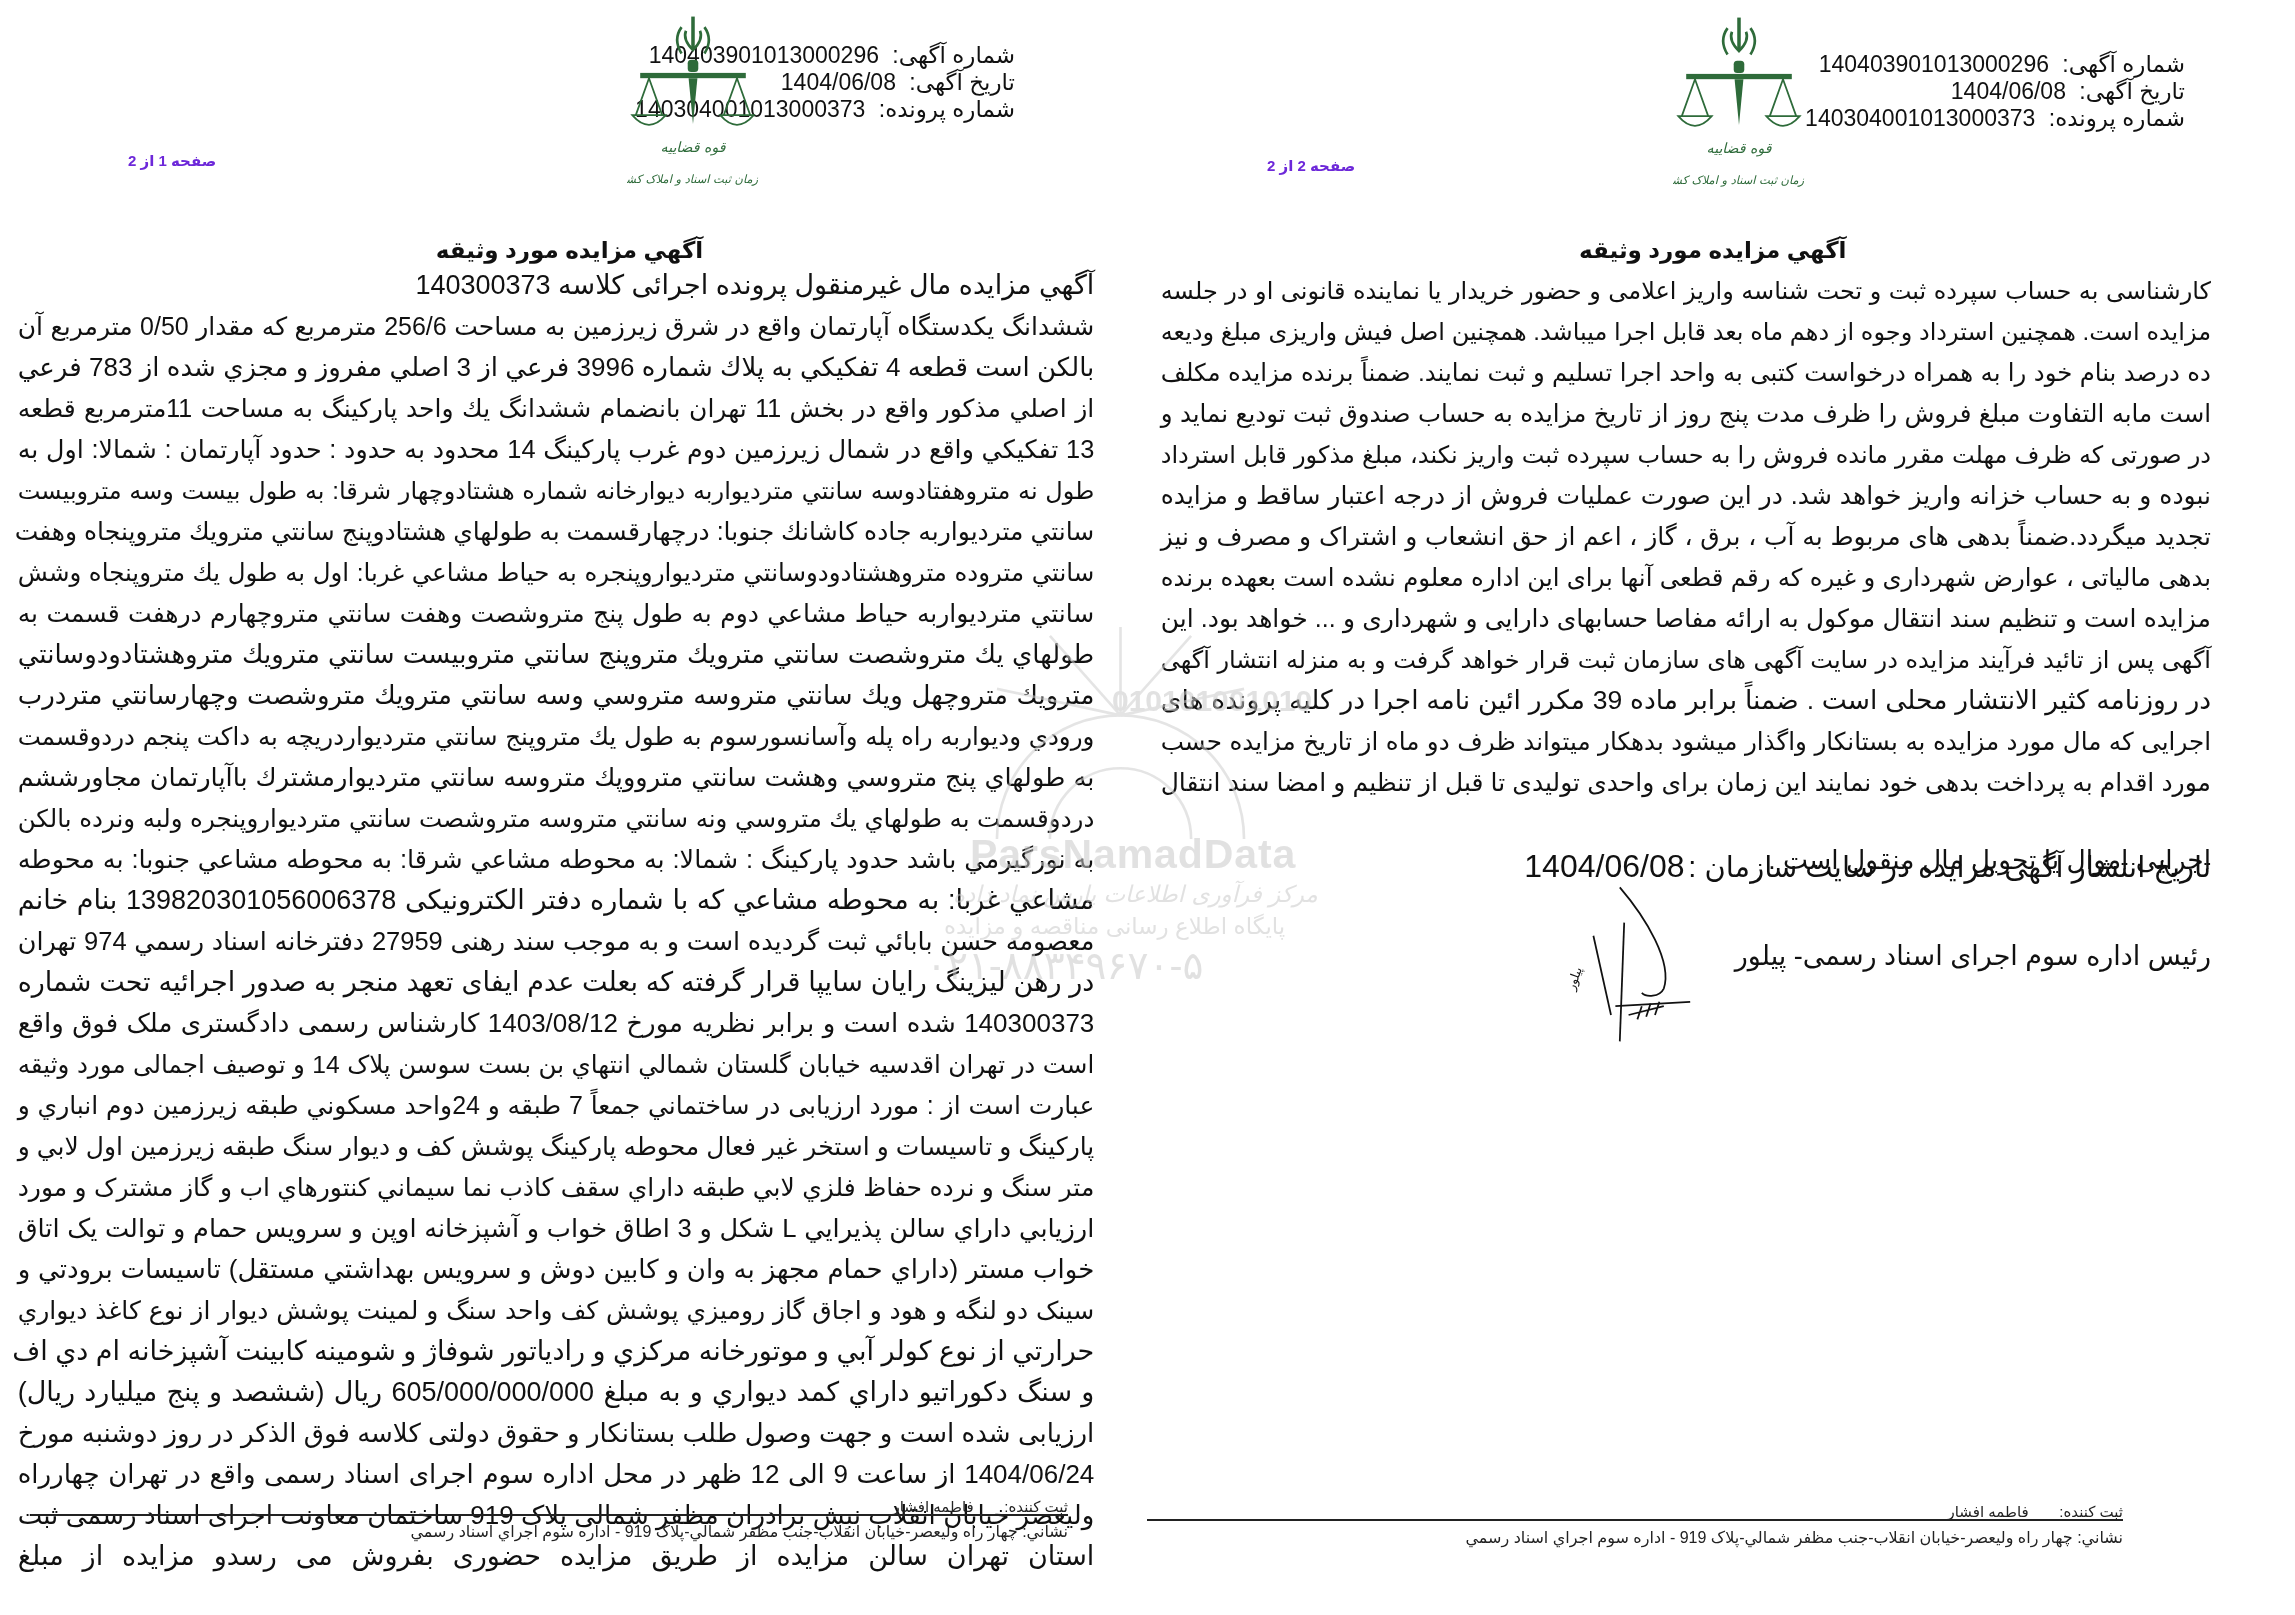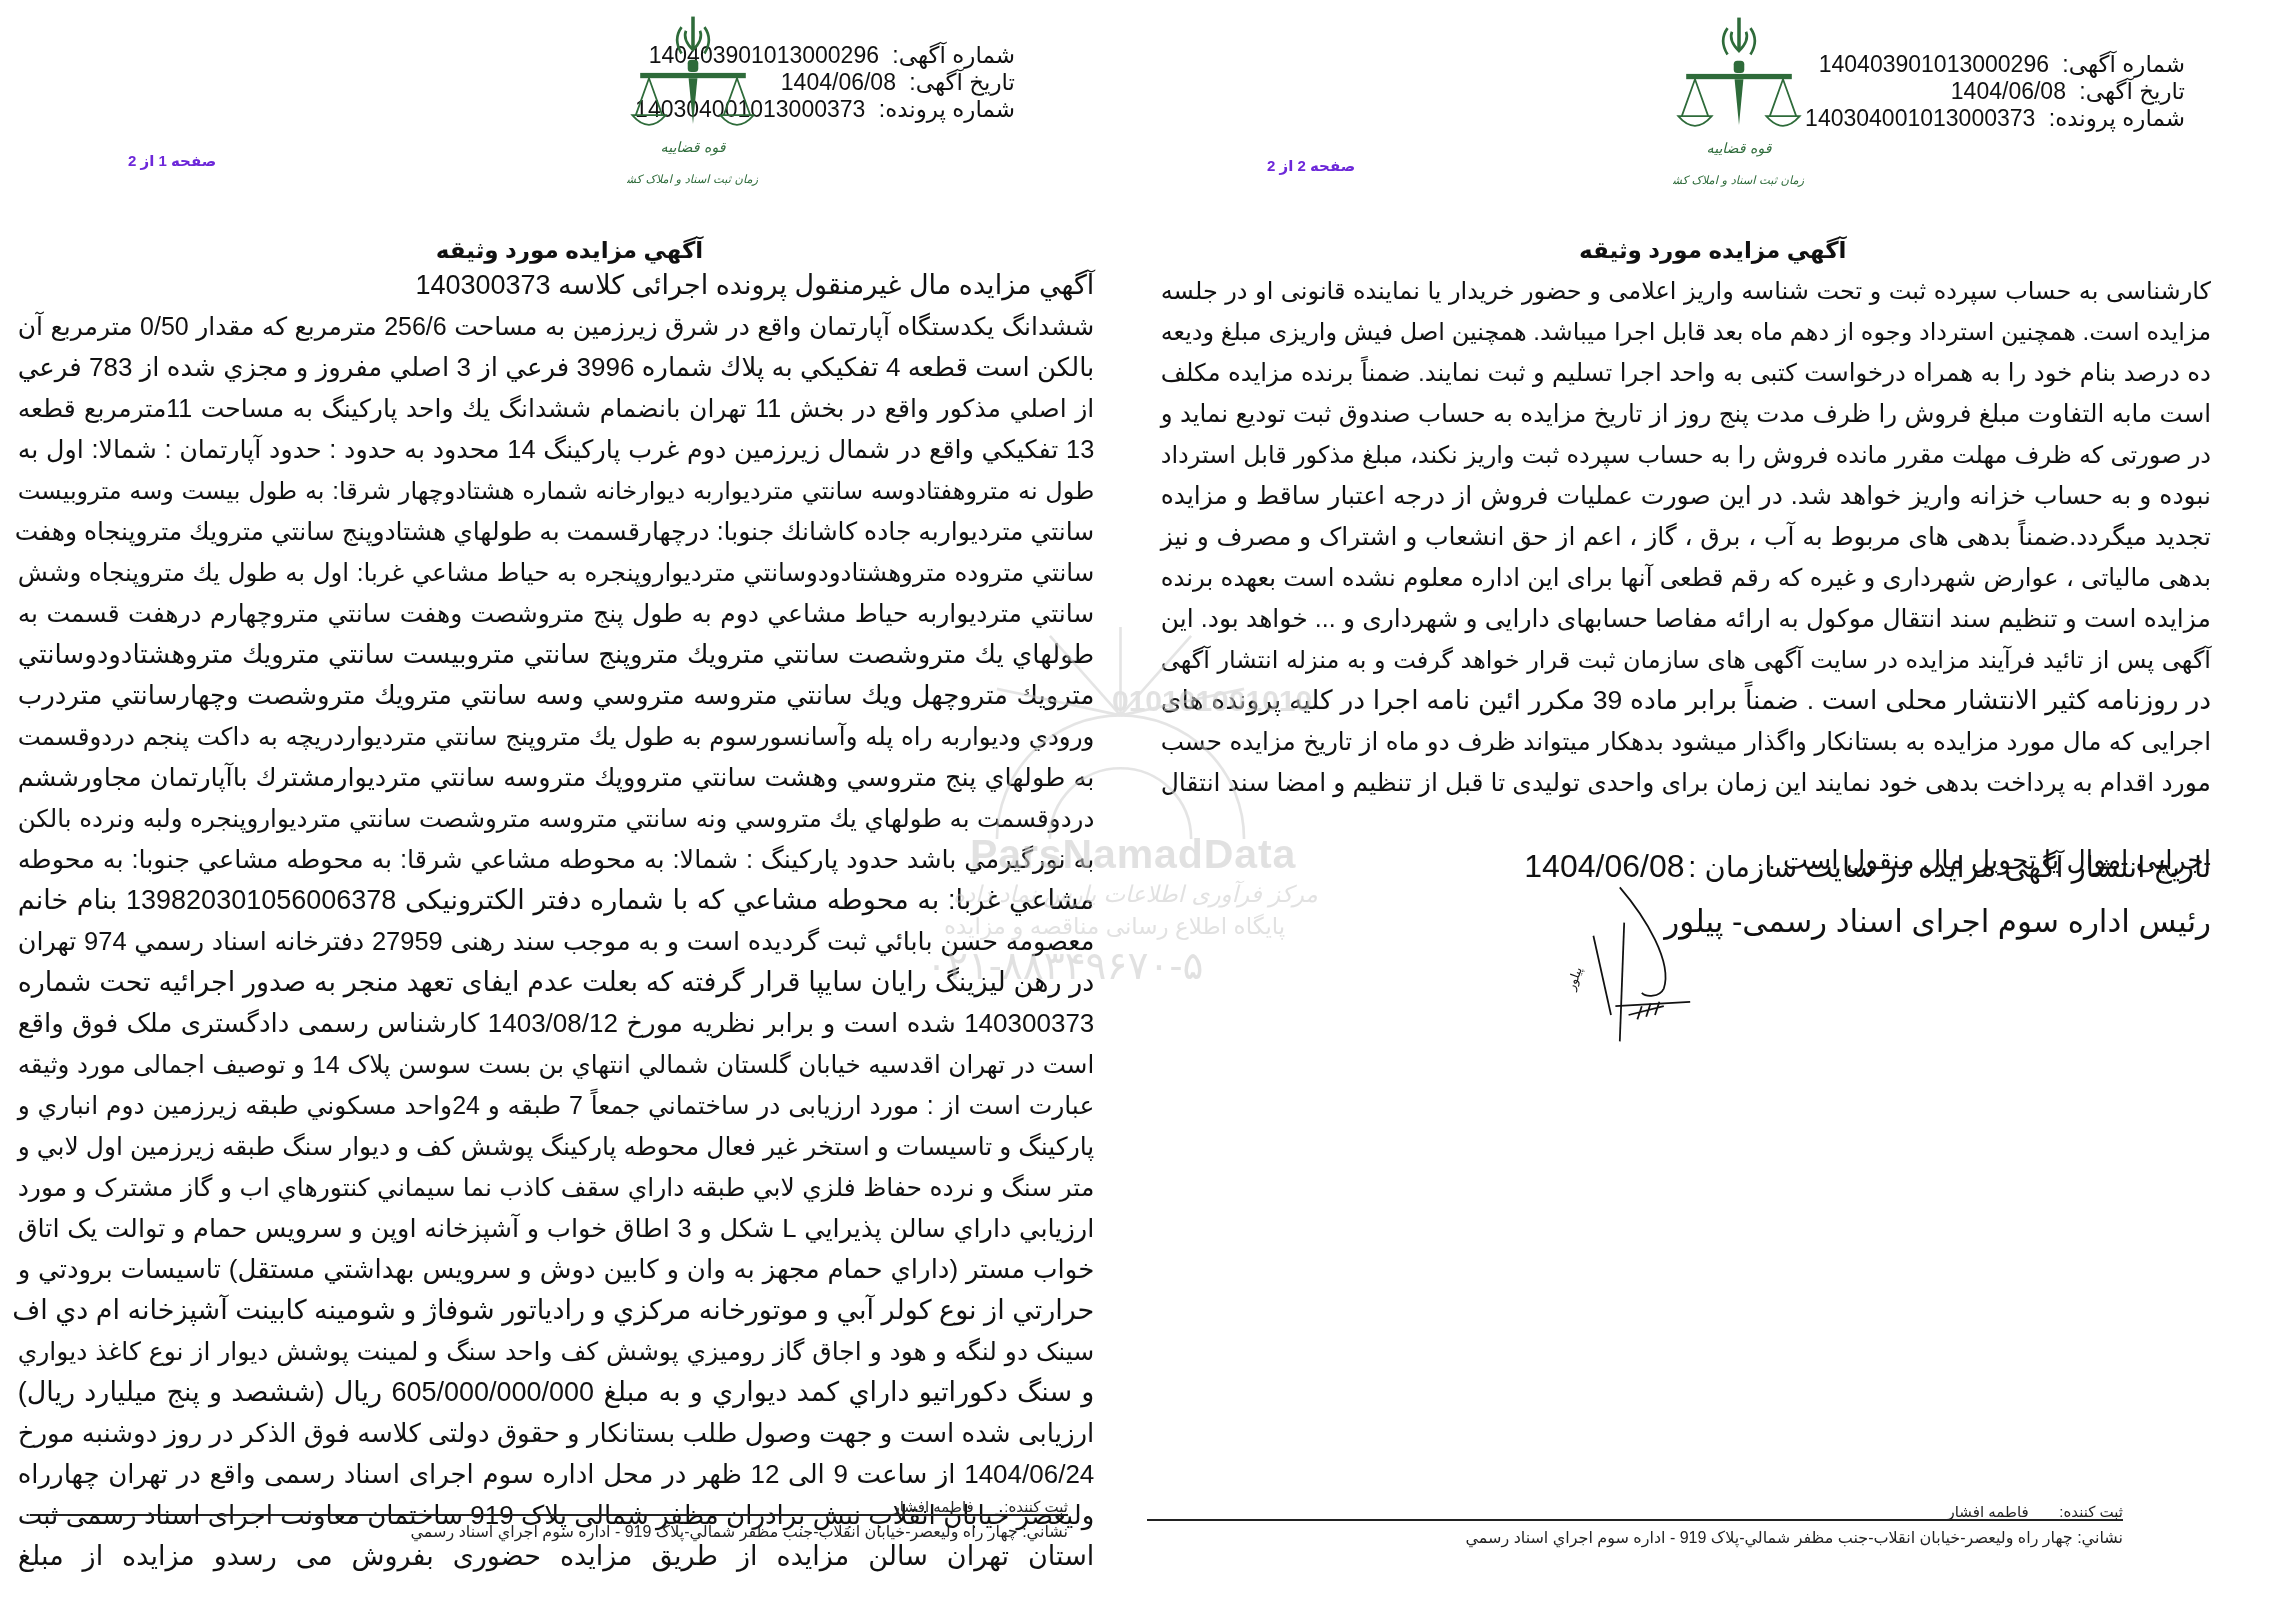--- a/index.html
+++ b/index.html
@@ -162,22 +162,22 @@
       <span class="line" style="display: block;">مشاعي غربا: به محوطه مشاعي كه با شماره دفتر الكترونيكی 139820301056006378 بنام خانم</span>
       <span class="line" style="display: block; font-size: 25.5px;">معصومه حسن بابائي ثبت گرديده است و به موجب سند رهنی 27959 دفترخانه اسناد رسمي 974 تهران</span>
       <span class="line" style="display: block; font-size: 27px;">در رهن ليزينگ رايان سايپا قرار گرفته كه بعلت عدم ايفای تعهد منجر به صدور اجرائيه تحت شماره</span>
       <span class="line" style="display: block; font-size: 26px;">140300373 شده است و برابر نظريه مورخ 1403/08/12 كارشناس رسمی دادگستری ملک فوق واقع</span>
       <span class="line" style="display: block; font-size: 24.6px;">است در تهران اقدسيه خيابان گلستان شمالي انتهاي بن بست سوسن پلاک 14 و توصيف اجمالی مورد وثيقه</span>
       <span class="line" style="display: block; font-size: 25px;">عبارت است از : مورد ارزيابی در ساختماني جمعاً 7 طبقه و 24واحد مسكوني طبقه زيرزمين دوم انباري و</span>
       <span class="line" style="display: block; font-size: 25px;">پاركينگ و تاسيسات و استخر غير فعال محوطه پاركينگ پوشش كف و ديوار سنگ طبقه زيرزمين اول لابي و</span>
       <span class="line" style="display: block; font-size: 25px;">متر سنگ و نرده حفاظ فلزي لابي طبقه داراي سقف كاذب نما سيماني كنتورهاي اب و گاز مشترک و مورد</span>
       <span class="line" style="display: block; font-size: 25.6px;">ارزيابي داراي سالن پذيرايي L شكل و 3 اطاق خواب و آشپزخانه اوپن و سرويس حمام و توالت يک اتاق</span>
       <span class="line" style="display: block; font-size: 26px;">خواب مستر (داراي حمام مجهز به وان و كابين دوش و سرويس بهداشتي مستقل) تاسيسات برودتي و</span>
+      <span class="line" style="display: block; font-size: 25px;">سينک دو لنگه و هود و اجاق گاز روميزي پوشش كف واحد سنگ و لمينت پوشش ديوار از نوع كاغذ ديواري</span>
       <span class="line" style="display: block; font-size: 27px;">حرارتي از نوع كولر آبي و موتورخانه مركزي و رادياتور شوفاژ و شومينه كابينت آشپزخانه ام دي اف</span>
-      <span class="line" style="display: block; font-size: 25px;">سينک دو لنگه و هود و اجاق گاز روميزي پوشش كف واحد سنگ و لمينت پوشش ديوار از نوع كاغذ ديواري</span>
       <span class="line" style="display: block;">و سنگ دكوراتيو داراي كمد ديواري و به مبلغ 605/000/000/000 ريال (ششصد و پنج ميليارد ريال)</span>
       <span class="line" style="display: block; font-size: 26px;">ارزيابی شده است و جهت وصول طلب بستانكار و حقوق دولتی كلاسه فوق الذكر در روز دوشنبه مورخ</span>
       <span class="line" style="display: block; font-size: 26px;">1404/06/24 از ساعت 9 الی 12 ظهر در محل اداره سوم اجرای اسناد رسمی واقع در تهران چهارراه</span>
       <span class="line" style="display: block; font-size: 26px;">وليعصر خيابان انقلاب نبش برادران مظفر شمالی پلاک 919 ساختمان معاونت اجرای اسناد رسمی ثبت</span>
       <span class="line" style="display: block;">استان تهران سالن مزايده از طريق مزايده حضوری بفروش می رسدو مزايده از مبلغ</span>
     </div>
 
   <div class="footer-registrar">
     <span class="lbl">ثبت كننده:</span>
     <span>فاطمه افشار</span>
@@ -242,21 +242,21 @@
       <span class="line" style="display: block;">در روزنامه كثير الانتشار محلی است . ضمناً برابر ماده 39 مكرر ائين نامه اجرا در كليه پرونده های</span>
       <span class="line" style="display: block; font-size: 24.6px;">اجرايی كه مال مورد مزايده به بستانكار واگذار ميشود بدهكار ميتواند ظرف دو ماه از تاريخ مزايده حسب</span>
       <span class="line" style="display: block; font-size: 25px;">مورد اقدام به پرداخت بدهی خود نمايند اين زمان برای واحدی توليدی تا قبل از تنظيم و امضا سند انتقال</span>
       <span class="line last" style="display: block; margin-top: 37px;">اجرايی اموال يا تحويل مال منقول است .</span>
     </div>
 
   <div class="closing" style="top: 847px;">
     <span class="pub" style="font-size:29px;">تاريخ انتشار آگهی مزايده در سايت سازمان :</span>
     <span class="pub" style="font-size:32px;">1404/06/08</span>
   </div>
-  <div class="closing chief" style="top: 903px; font-size: 31px;">رئيس اداره سوم اجرای اسناد رسمی- پيلور</div>
+  <div class="closing chief" style="top: 940px; font-size: 27px;">رئيس اداره سوم اجرای اسناد رسمی- پيلور</div>
 
   <div class="signature" style="left: 424px; top: 883px;">
     <svg viewBox="0 0 150 190" xmlns="http://www.w3.org/2000/svg">
       <g fill="none" stroke="#111" stroke-width="2">
         <path d="M60 5 C 90 40, 120 90, 110 120 C 105 130, 90 130, 85 125"></path>
         <path d="M55 140 L 140 135"></path>
         <path d="M65 45 L 60 180"></path>
         <path d="M30 60 L 50 150"></path>
         <path d="M70 150 L 110 140 M80 155 l5 -15 M90 152 l5 -15 M100 150 l5 -15"></path>
       </g>

